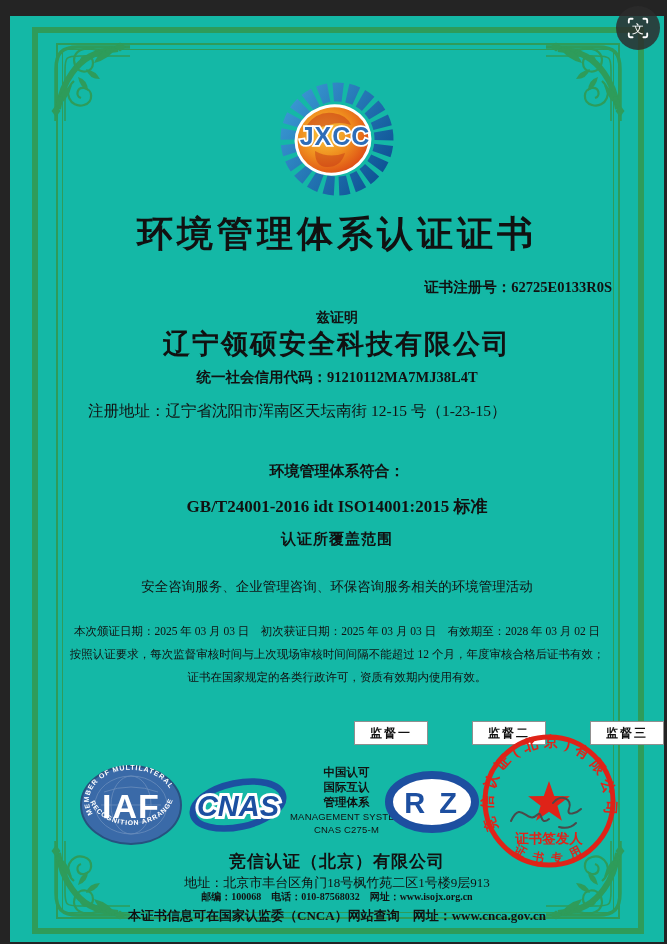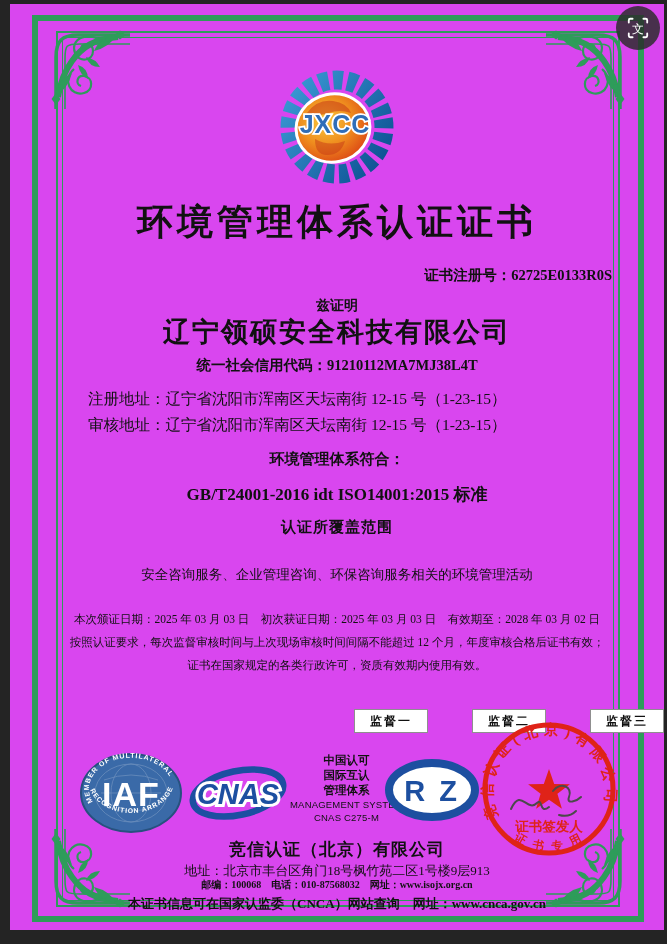--- a/index.html
+++ b/index.html
@@ -1,21 +1,21 @@
 <!DOCTYPE html>
 <html><head>
 <meta charset="utf-8">
 <style>
   html,body{margin:0;padding:0}
   body{
     width:667px;height:944px;position:relative;overflow:hidden;
     background:#242424;
     font-family:"Liberation Serif","DejaVu Serif",serif;color:#111;
   }
-  .cert{position:absolute;left:10px;top:4px;width:654px;height:926px;background:#d946ef;}
+  .cert{position:absolute;left:10px;top:16px;width:654px;height:926px;background:#14b8a6;}
   
   .line-thick{position:absolute;left:22px;right:20px;top:11px;bottom:8px;border:6px solid #2e9c5a;}
   .frame-outer{position:absolute;left:46px;right:44px;top:27px;bottom:23px;border:2px solid #2e9c5a;}
   .frame-inner{position:absolute;left:52px;right:50px;top:33px;bottom:29px;border:1.5px solid #2e9c5a;}
   .corner{position:absolute;width:92px;height:92px;}
   .corner.tl{left:28px;top:13px}
   .corner.tr{right:26px;top:13px;transform:scaleX(-1)}
   .corner.bl{left:28px;bottom:9px;transform:scaleY(-1)}
   .corner.br{right:26px;bottom:9px;transform:scale(-1,-1)}
 
@@ -125,21 +125,20 @@
   <div class="certno">
     <span>证书注册号：</span><span>62725E0133R0S</span>
   </div>
 
   <div class="abs company">辽宁领硕安全科技有限公司</div>
   <div class="abs certify">兹证明</div>
   <div class="abs credit">统一社会信用代码：91210112MA7MJ38L4T</div>
 
   <div class="addr">
     <div>注册地址：辽宁省沈阳市浑南区天坛南街 12-15 号（1-23-15）</div>
-    <div>审核地址：辽宁省沈阳市浑南区天坛南街 12-15 号（1-23-15）</div>
   </div>
 
   <div class="abs conform">环境管理体系符合：</div>
   <div class="abs standard">GB/T24001-2016 idt ISO14001:2015 标准</div>
   <div class="abs scopetitle">认证所覆盖范围</div>
   <div class="abs scope">安全咨询服务、企业管理咨询、环保咨询服务相关的环境管理活动</div>
 
   <div class="abs dates">
     <div>本次颁证日期：2025 年 03 月 03 日　初次获证日期：2025 年 03 月 03 日　有效期至：2028 年 03 月 02 日</div>
     <div>按照认证要求，每次监督审核时间与上次现场审核时间间隔不能超过 12 个月，年度审核合格后证书有效；</div>

